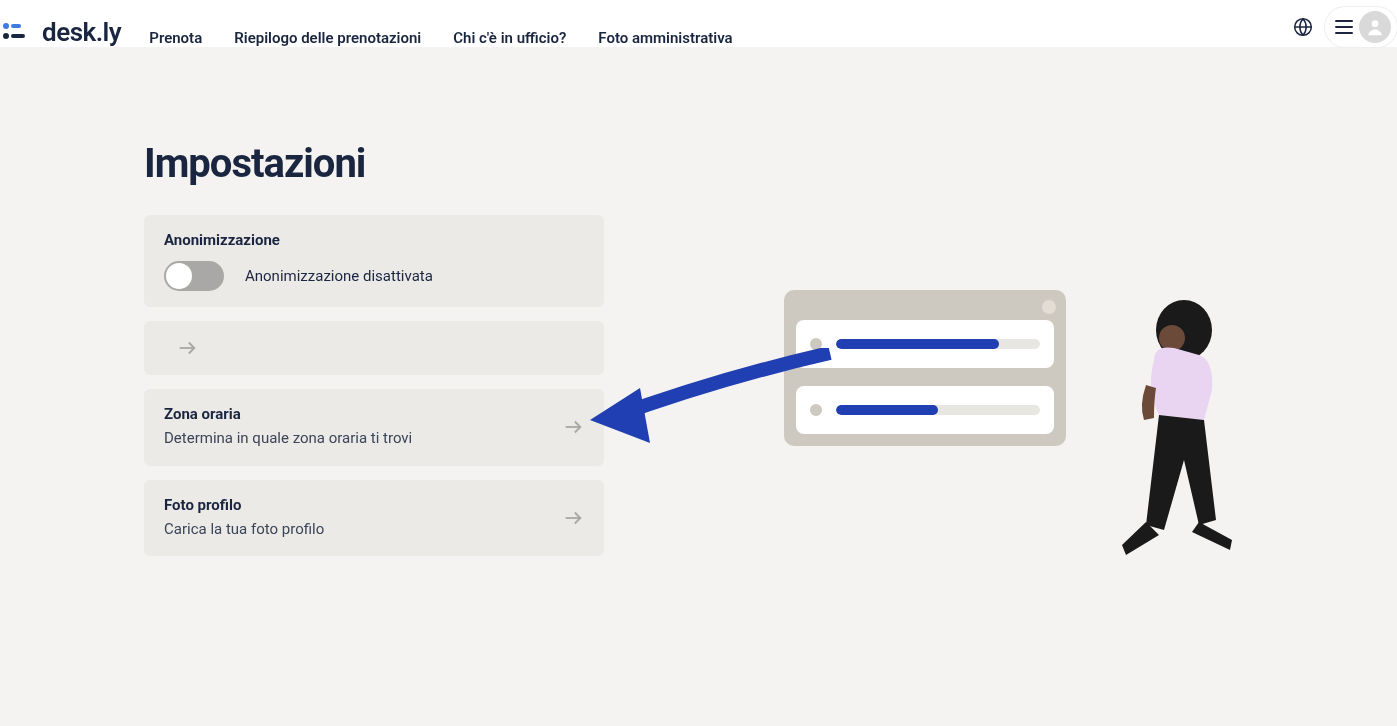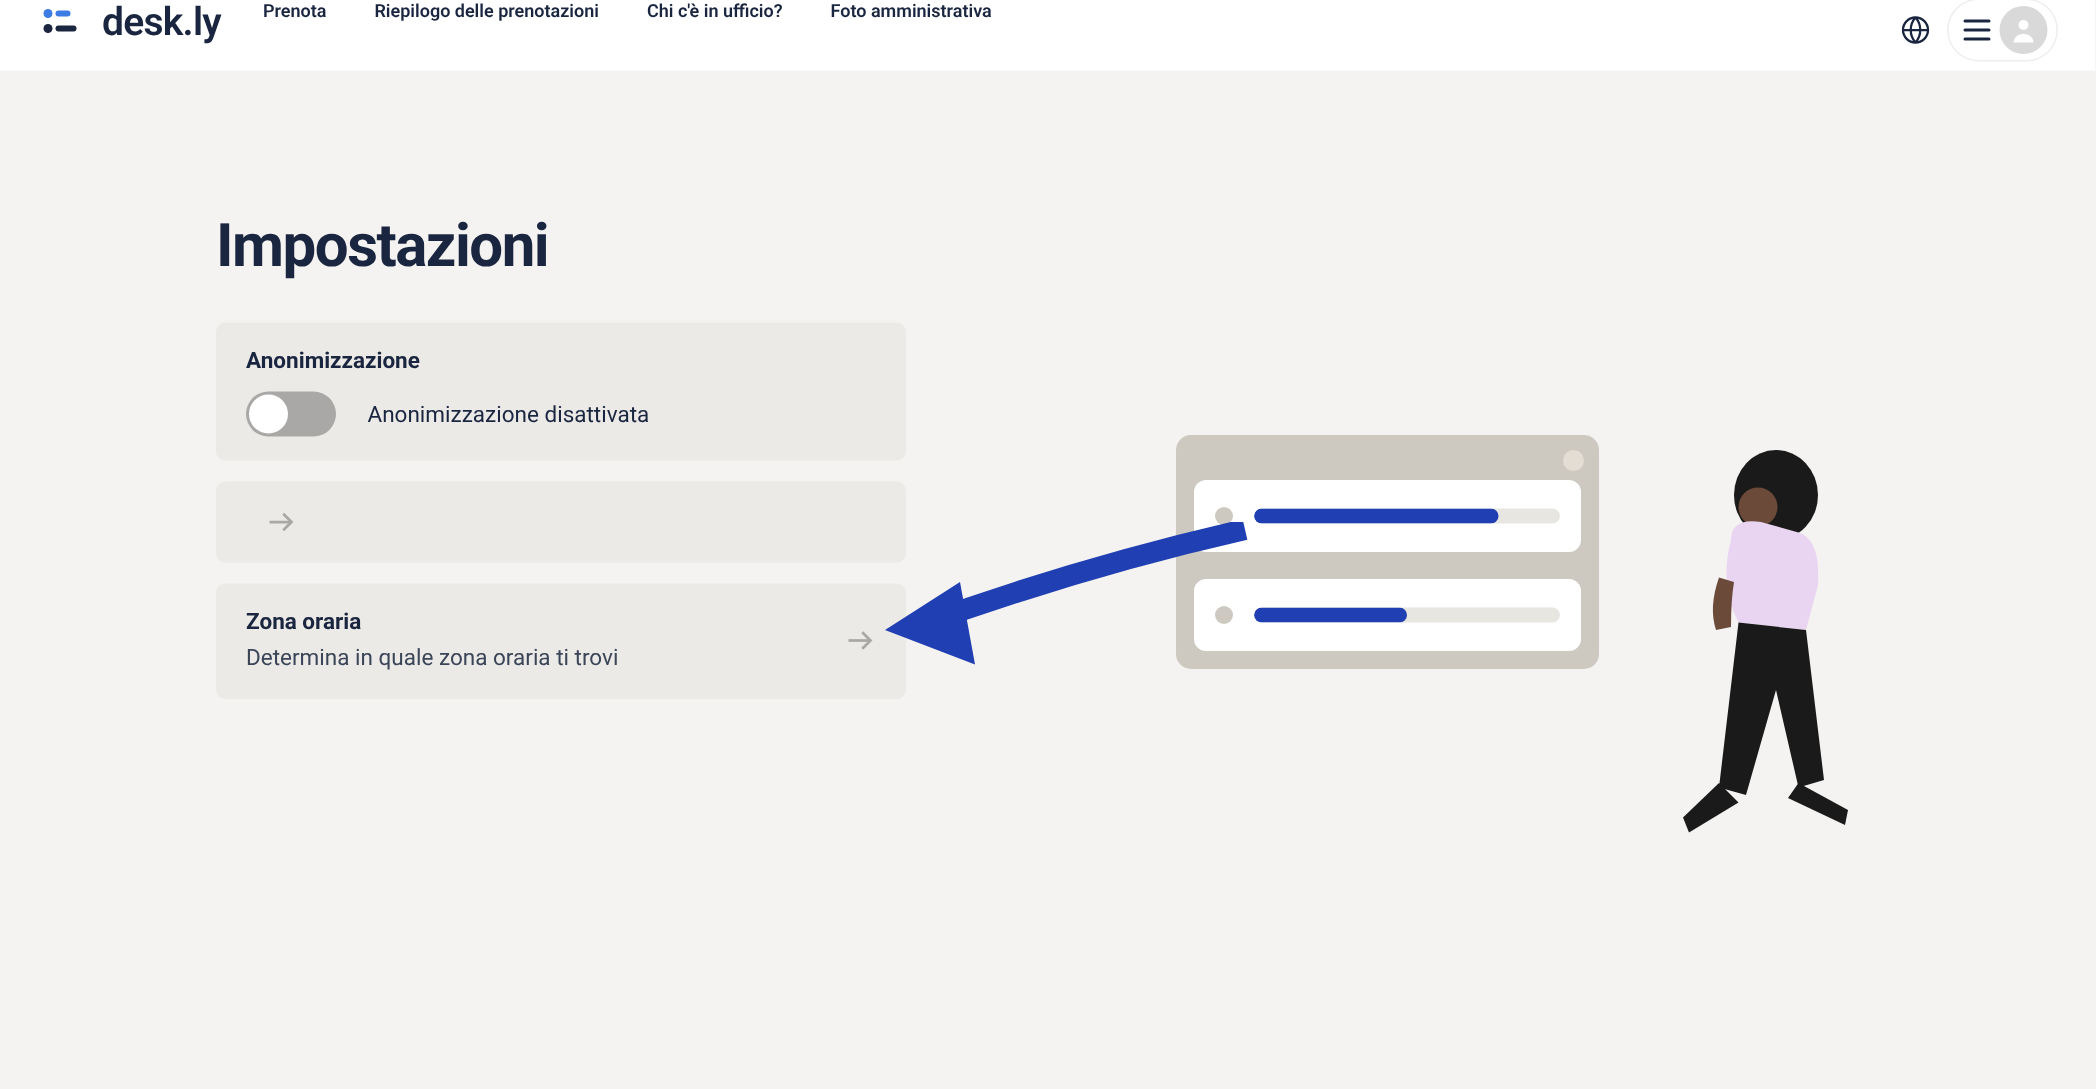--- a/index.html
+++ b/index.html
@@ -10,42 +10,42 @@
     width: 1397px;
     height: 726px;
     overflow: hidden;
   }
 
   
   .header {
     height: 48px;
     background: #fff;
     display: flex;
-    align-items: flex-start;
-    padding: 0 26px;
+    align-items: flex-end;
+    padding: 0 0;
     border-bottom: 1px solid #f5f3f1;
   }
   .logo {
     display: flex;
     align-items: center;
     margin-right: 28px;
   }
   .logo-text {
     font-size: 26px;
     font-weight: 600;
     letter-spacing: -0.5px;
     color: #1a2640;
     margin-left: 6px;
   }
   .nav {
     display: flex;
     gap: 32px;
   }
   .nav-item {
-    font-size: 12px;
+    font-size: 15px;
     font-weight: 600;
     color: #1a2640;
     cursor: pointer;
   }
   .header-right {
     margin-left: auto;
     display: flex;
     align-items: center;
     gap: 12px;
   }
@@ -255,20 +255,30 @@
       <div class="card-inner">
         <div class="card-title">Zona oraria</div>
         <div class="card-desc">Determina in quale zona oraria ti trovi</div>
       </div>
       <svg class="arrow" width="22" height="22" viewBox="0 0 24 24" fill="none" stroke="currentColor" stroke-width="2">
           <line x1="4" y1="12" x2="20" y2="12"></line>
           <polyline points="14 6 20 12 14 18"></polyline>
         </svg>
     </div>
 
+    <div class="card">
+      <div class="card-inner">
+        <div class="card-title">Foto profilo</div>
+        <div class="card-desc">Carica la tua foto profilo</div>
+      </div>
+      <svg class="arrow" width="22" height="22" viewBox="0 0 24 24" fill="none" stroke="currentColor" stroke-width="2">
+          <line x1="4" y1="12" x2="20" y2="12"></line>
+          <polyline points="14 6 20 12 14 18"></polyline>
+        </svg>
+    </div>
   </div>
 
   <div class="illus">
     <div class="mock-window">
       <div class="mock-close"></div>
       <div class="mock-card">
         <div class="mock-dot"></div>
         <div class="mock-bar">
             <div class="mock-bar-fill fill-80"></div>
           </div>

